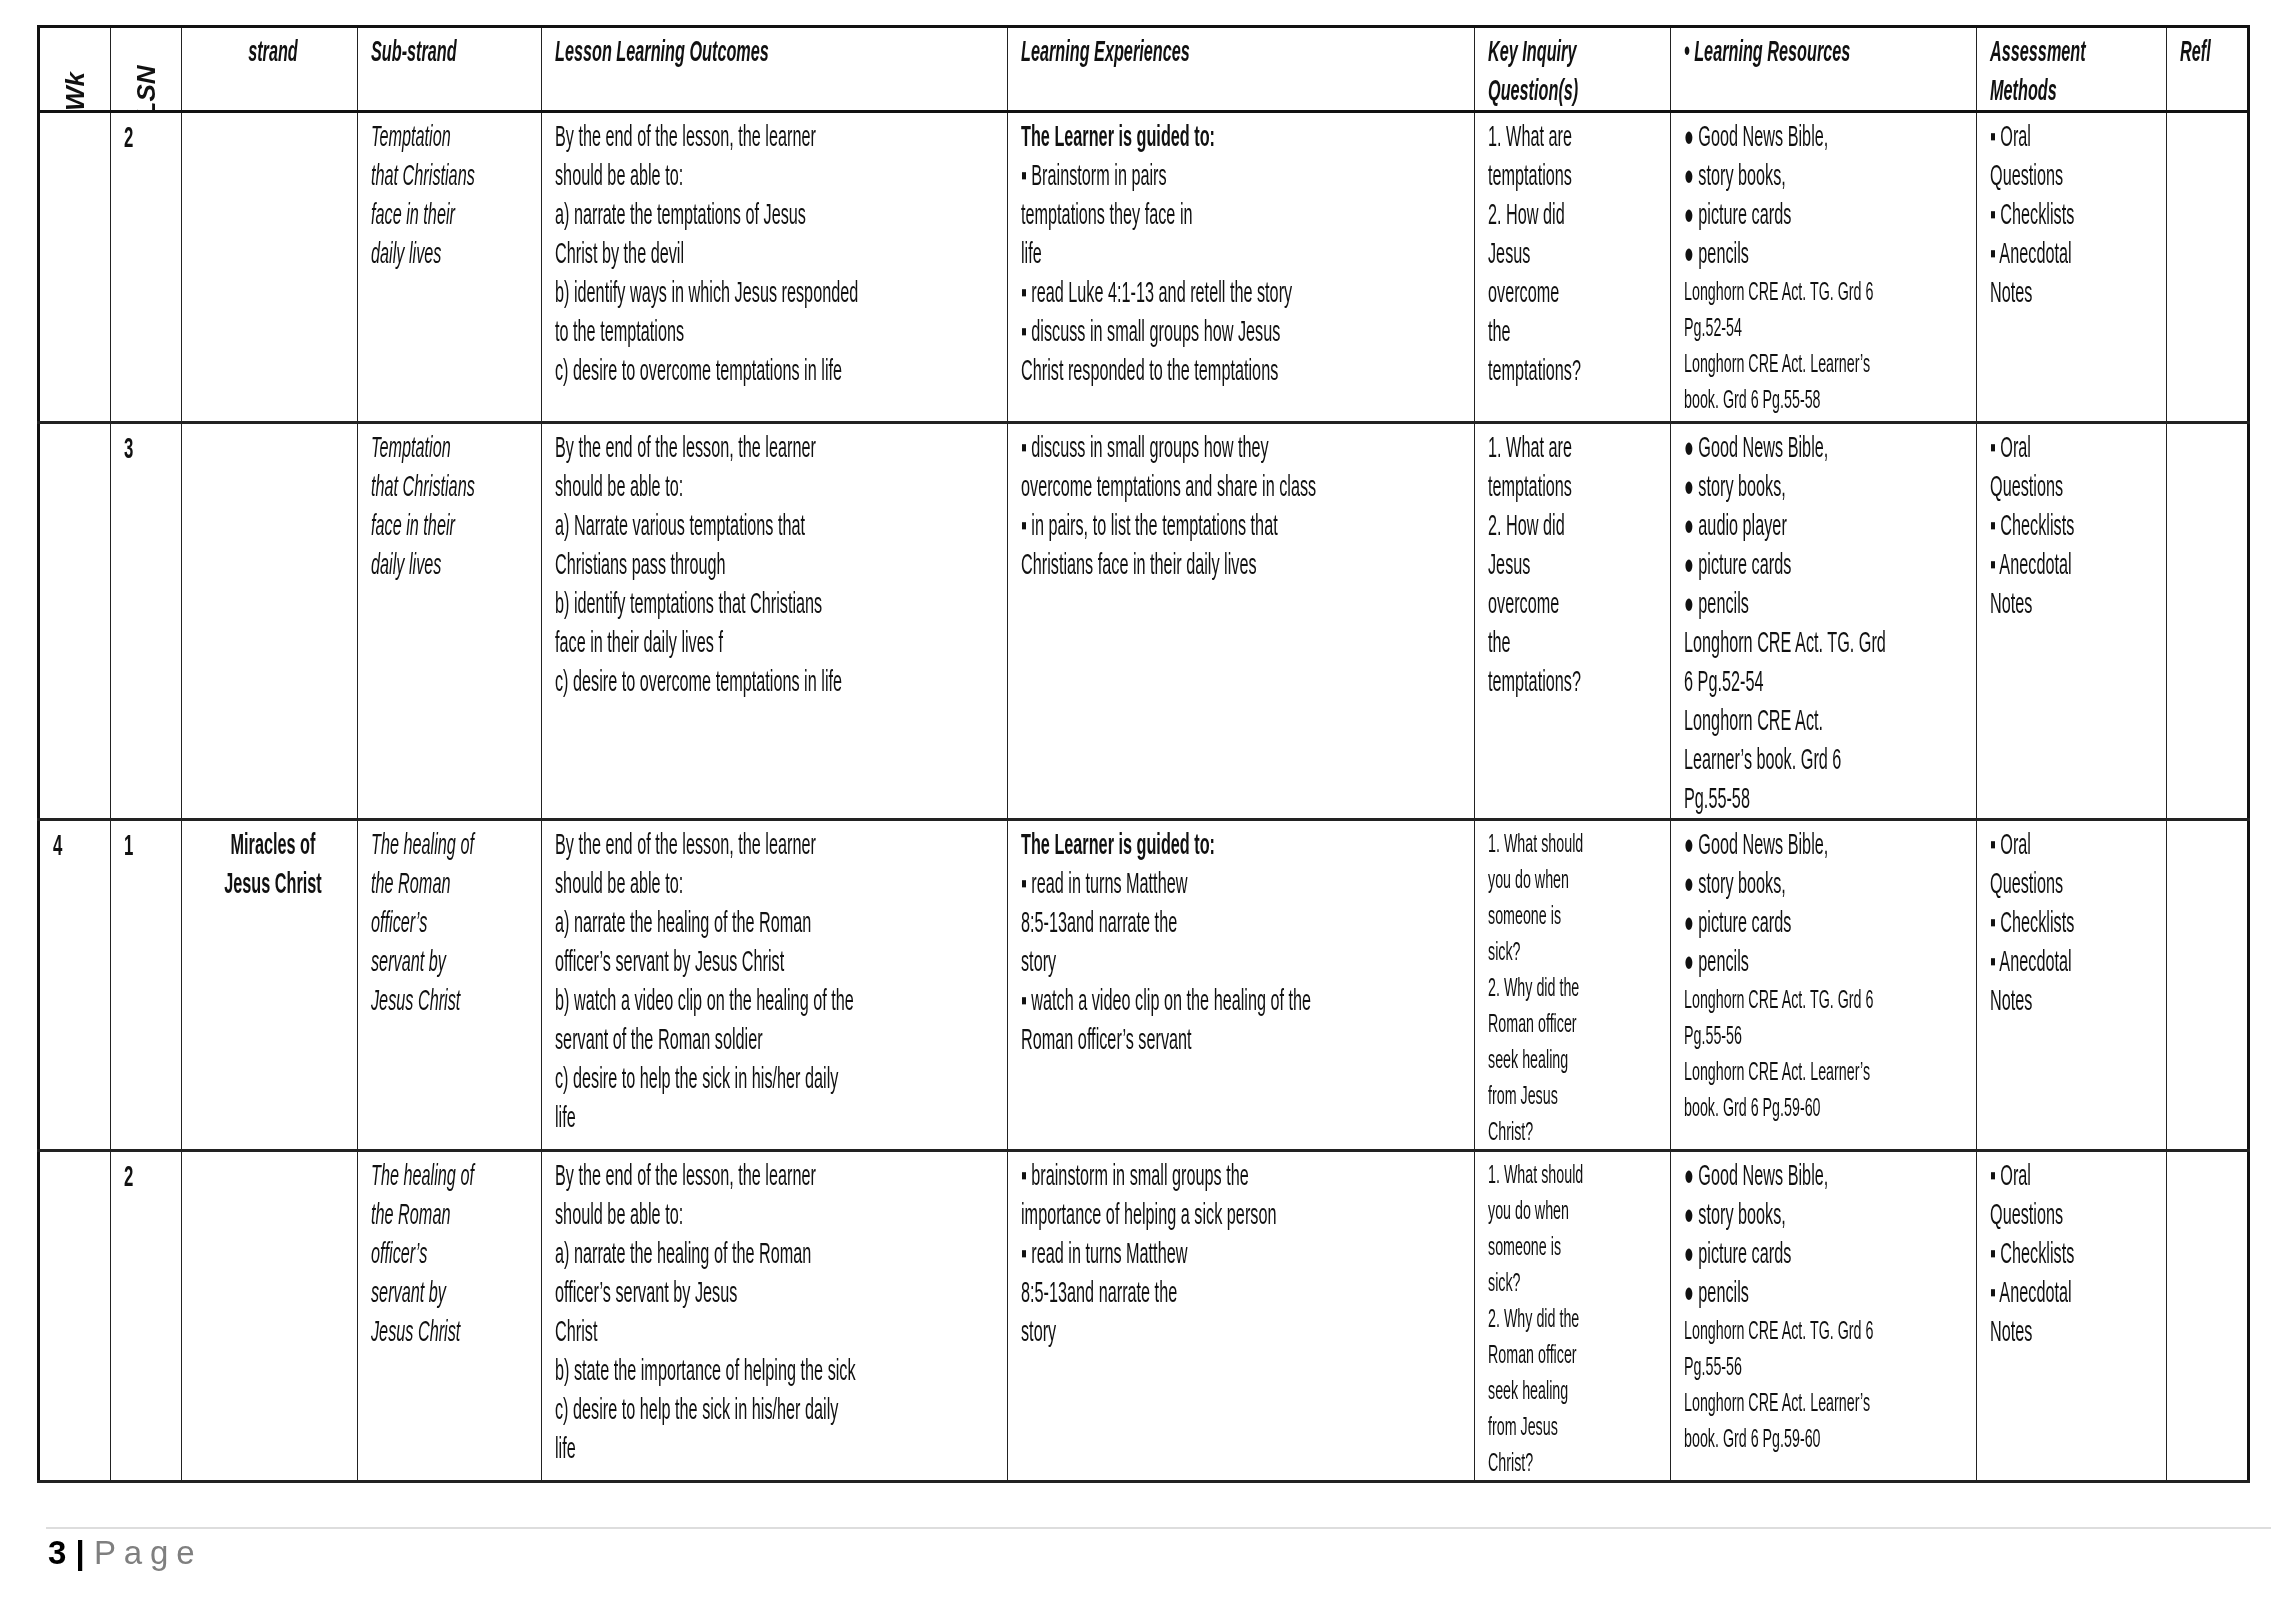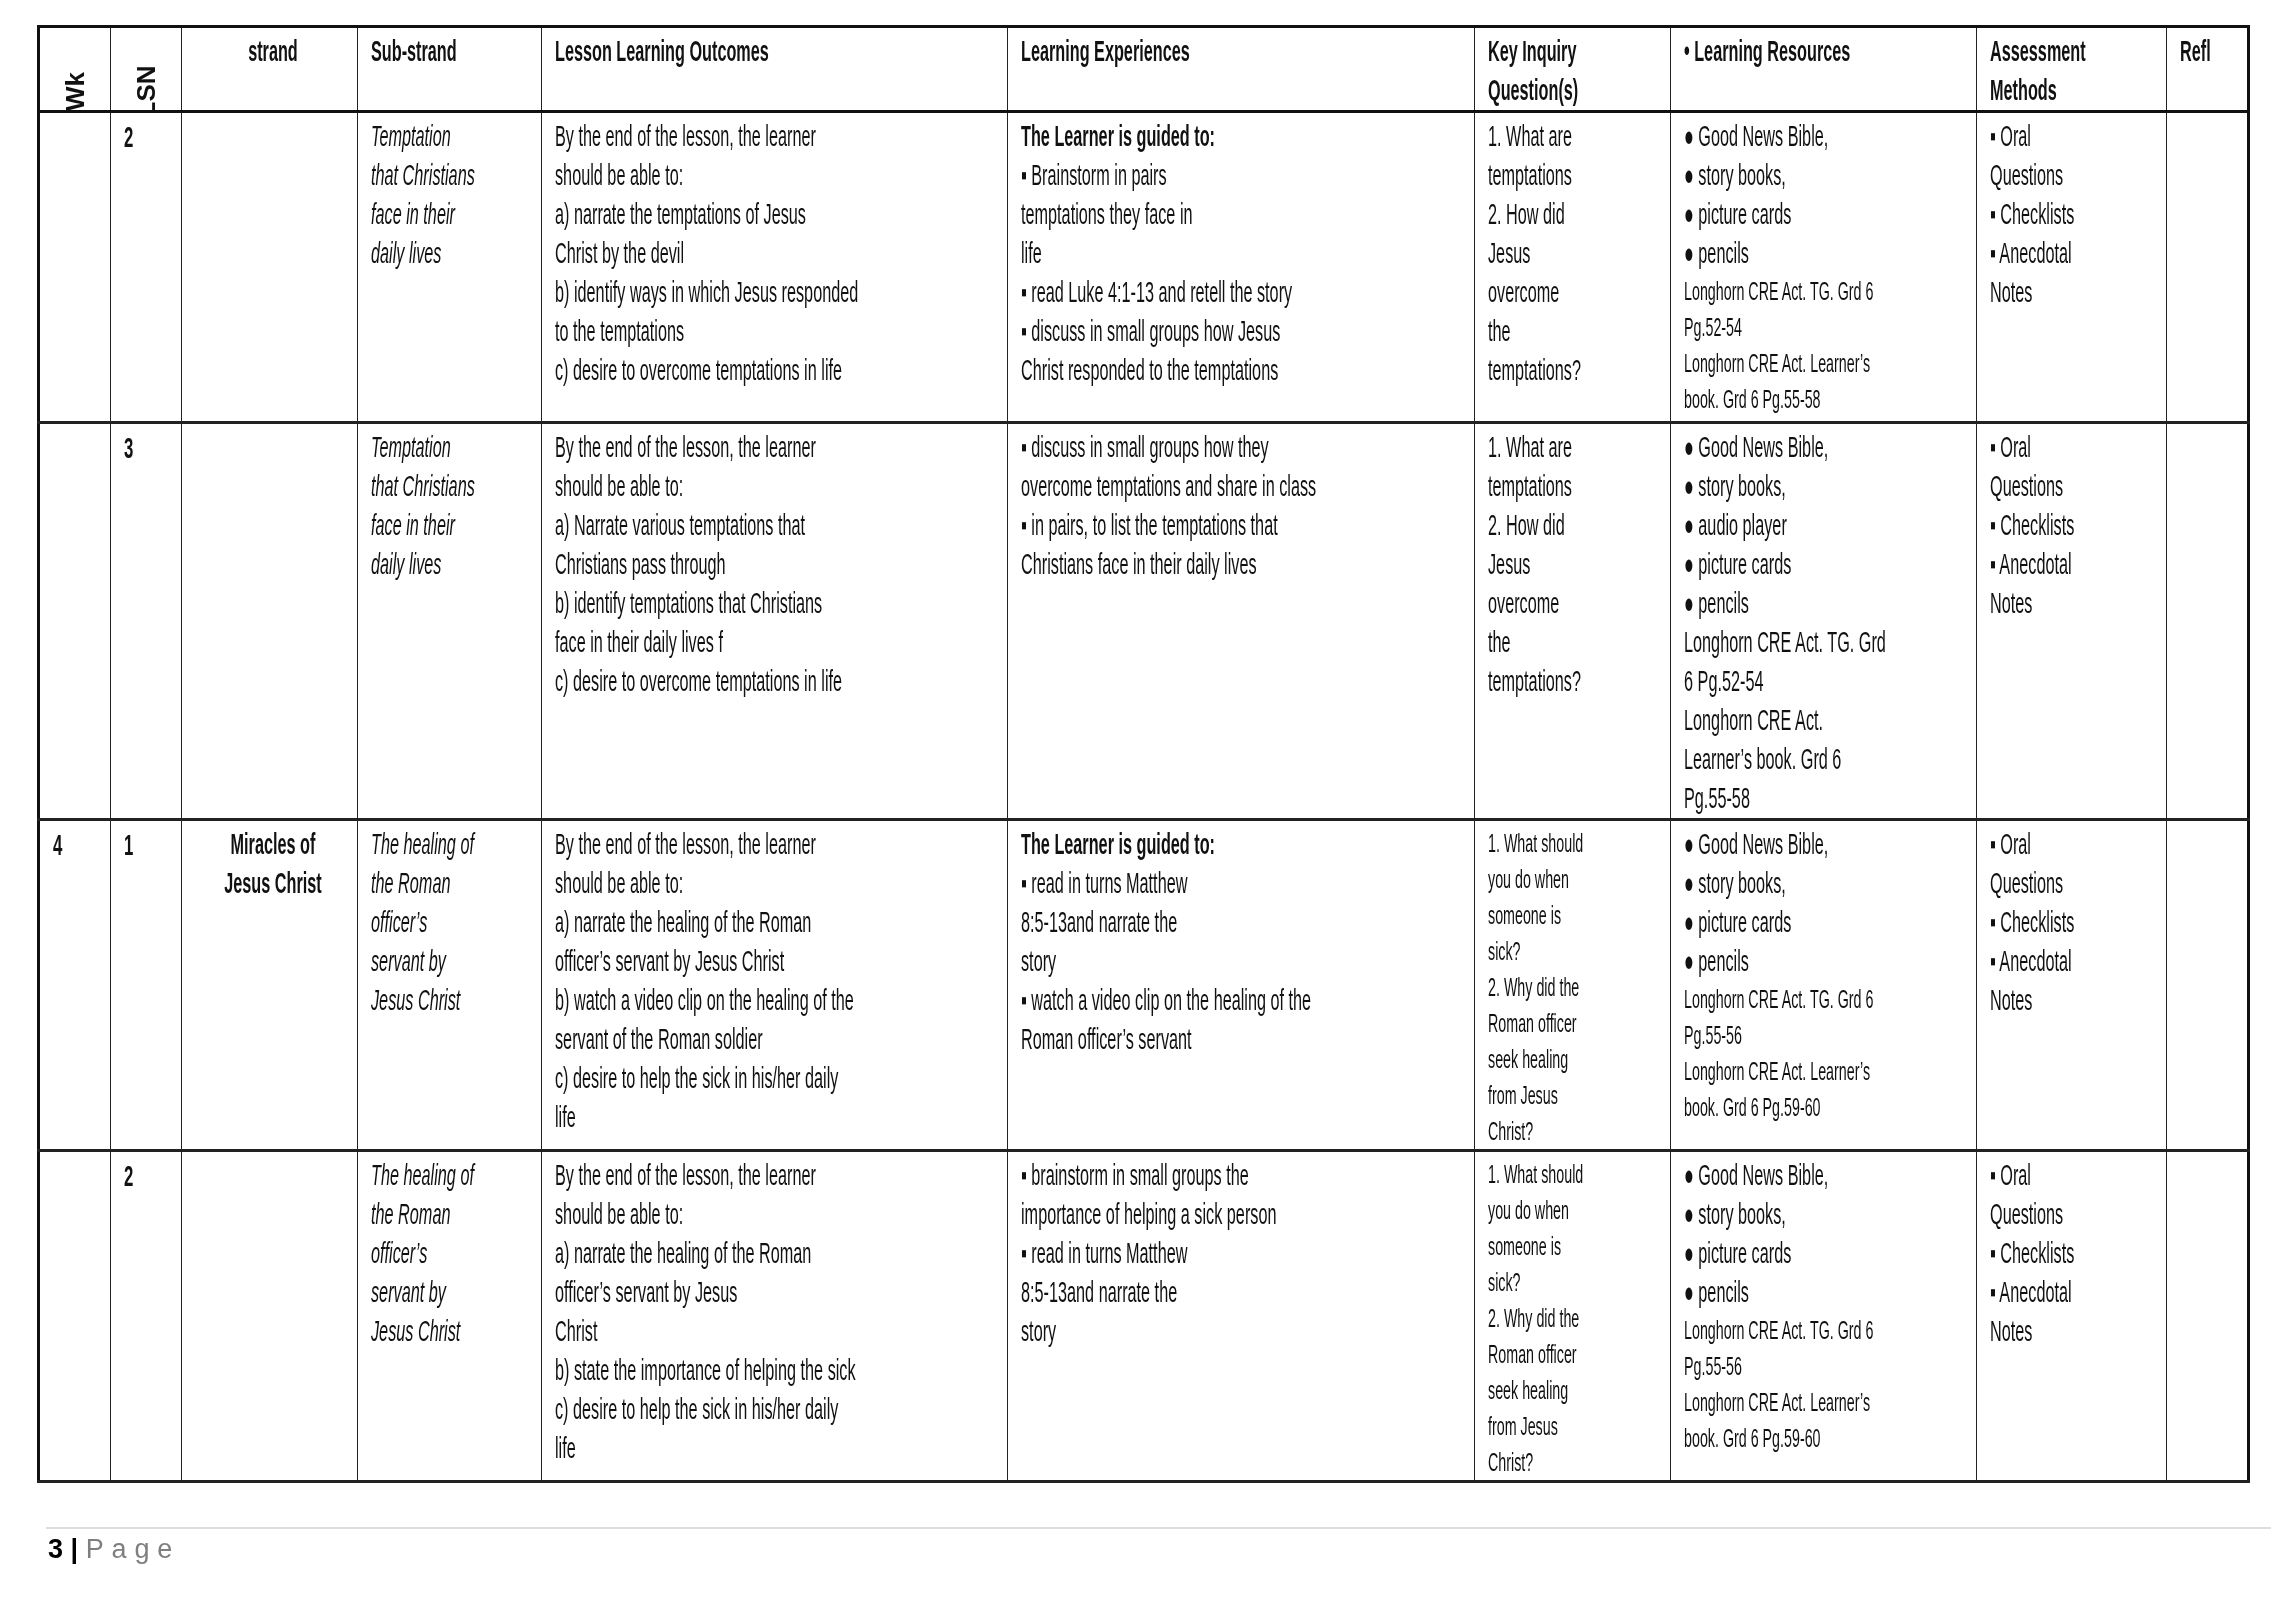--- a/index.html
+++ b/index.html
@@ -1,32 +1,32 @@
 <!DOCTYPE html>
 <html style="font-size:10.5px"><head>
 <meta charset="utf-8">
 <style>
   html,body{margin:0;padding:0;background:#fff;}
   body{width:2295px;height:1623px;position:relative;overflow:hidden;font-family:"Liberation Sans",sans-serif;color:#111;}
   table{position:absolute;left:37px;top:25px;width:2210px;border-collapse:collapse;table-layout:fixed;}
   td,th{border:1.3px solid #222;vertical-align:top;padding:3.9px 6.5px 0 13px;overflow:hidden;}
-  tr.hdr th{border-bottom:3.3px solid #111;height:73px;text-align:left;}
+  tr.hdr th{border-bottom:3.3px solid #111;height:73px;text-align:left;font-style:italic;}
   tr.row td{border-bottom:3.3px solid #222;}
   table{border:3.3px solid #111;}
   .cx{display:block;transform:scaleX(0.56);transform-origin:0 0;width:180%;white-space:nowrap;font-size:29px;line-height:39px;}
   .hd{font-weight:bold;}
   .center{text-align:center;}
   .cx.center{transform-origin:50% 0;margin-left:-40%;}
   .it{font-style:italic;}
   .sm{font-size:25.5px;line-height:36px;}
   .lnum{font-weight:bold;font-size:30px;}
   .rot{position:relative;height:73px;}
   .rot span{position:absolute;left:50%;bottom:2.6px;transform:translateX(-50%) rotate(-90deg) ;transform-origin:50% 50%;font-weight:900;font-size:26px;white-space:nowrap;display:block;}
   .footer-line{position:absolute;left:46px;top:1527px;width:2225px;height:2px;background:#ddd;}
-  .footer{position:absolute;left:48px;top:1534px;font-size:27px;}
+  .footer{position:absolute;left:48px;top:1534px;font-size:33px;}
   .footer .num{font-weight:bold;color:#000;}
   .footer .bar{font-weight:bold;color:#000;}
   .footer .pg{color:#7f7f7f;letter-spacing:7.9px;}
 </style>
 </head>
 <body>
 
 <table>
   <colgroup>
     <col style="width:72px">

